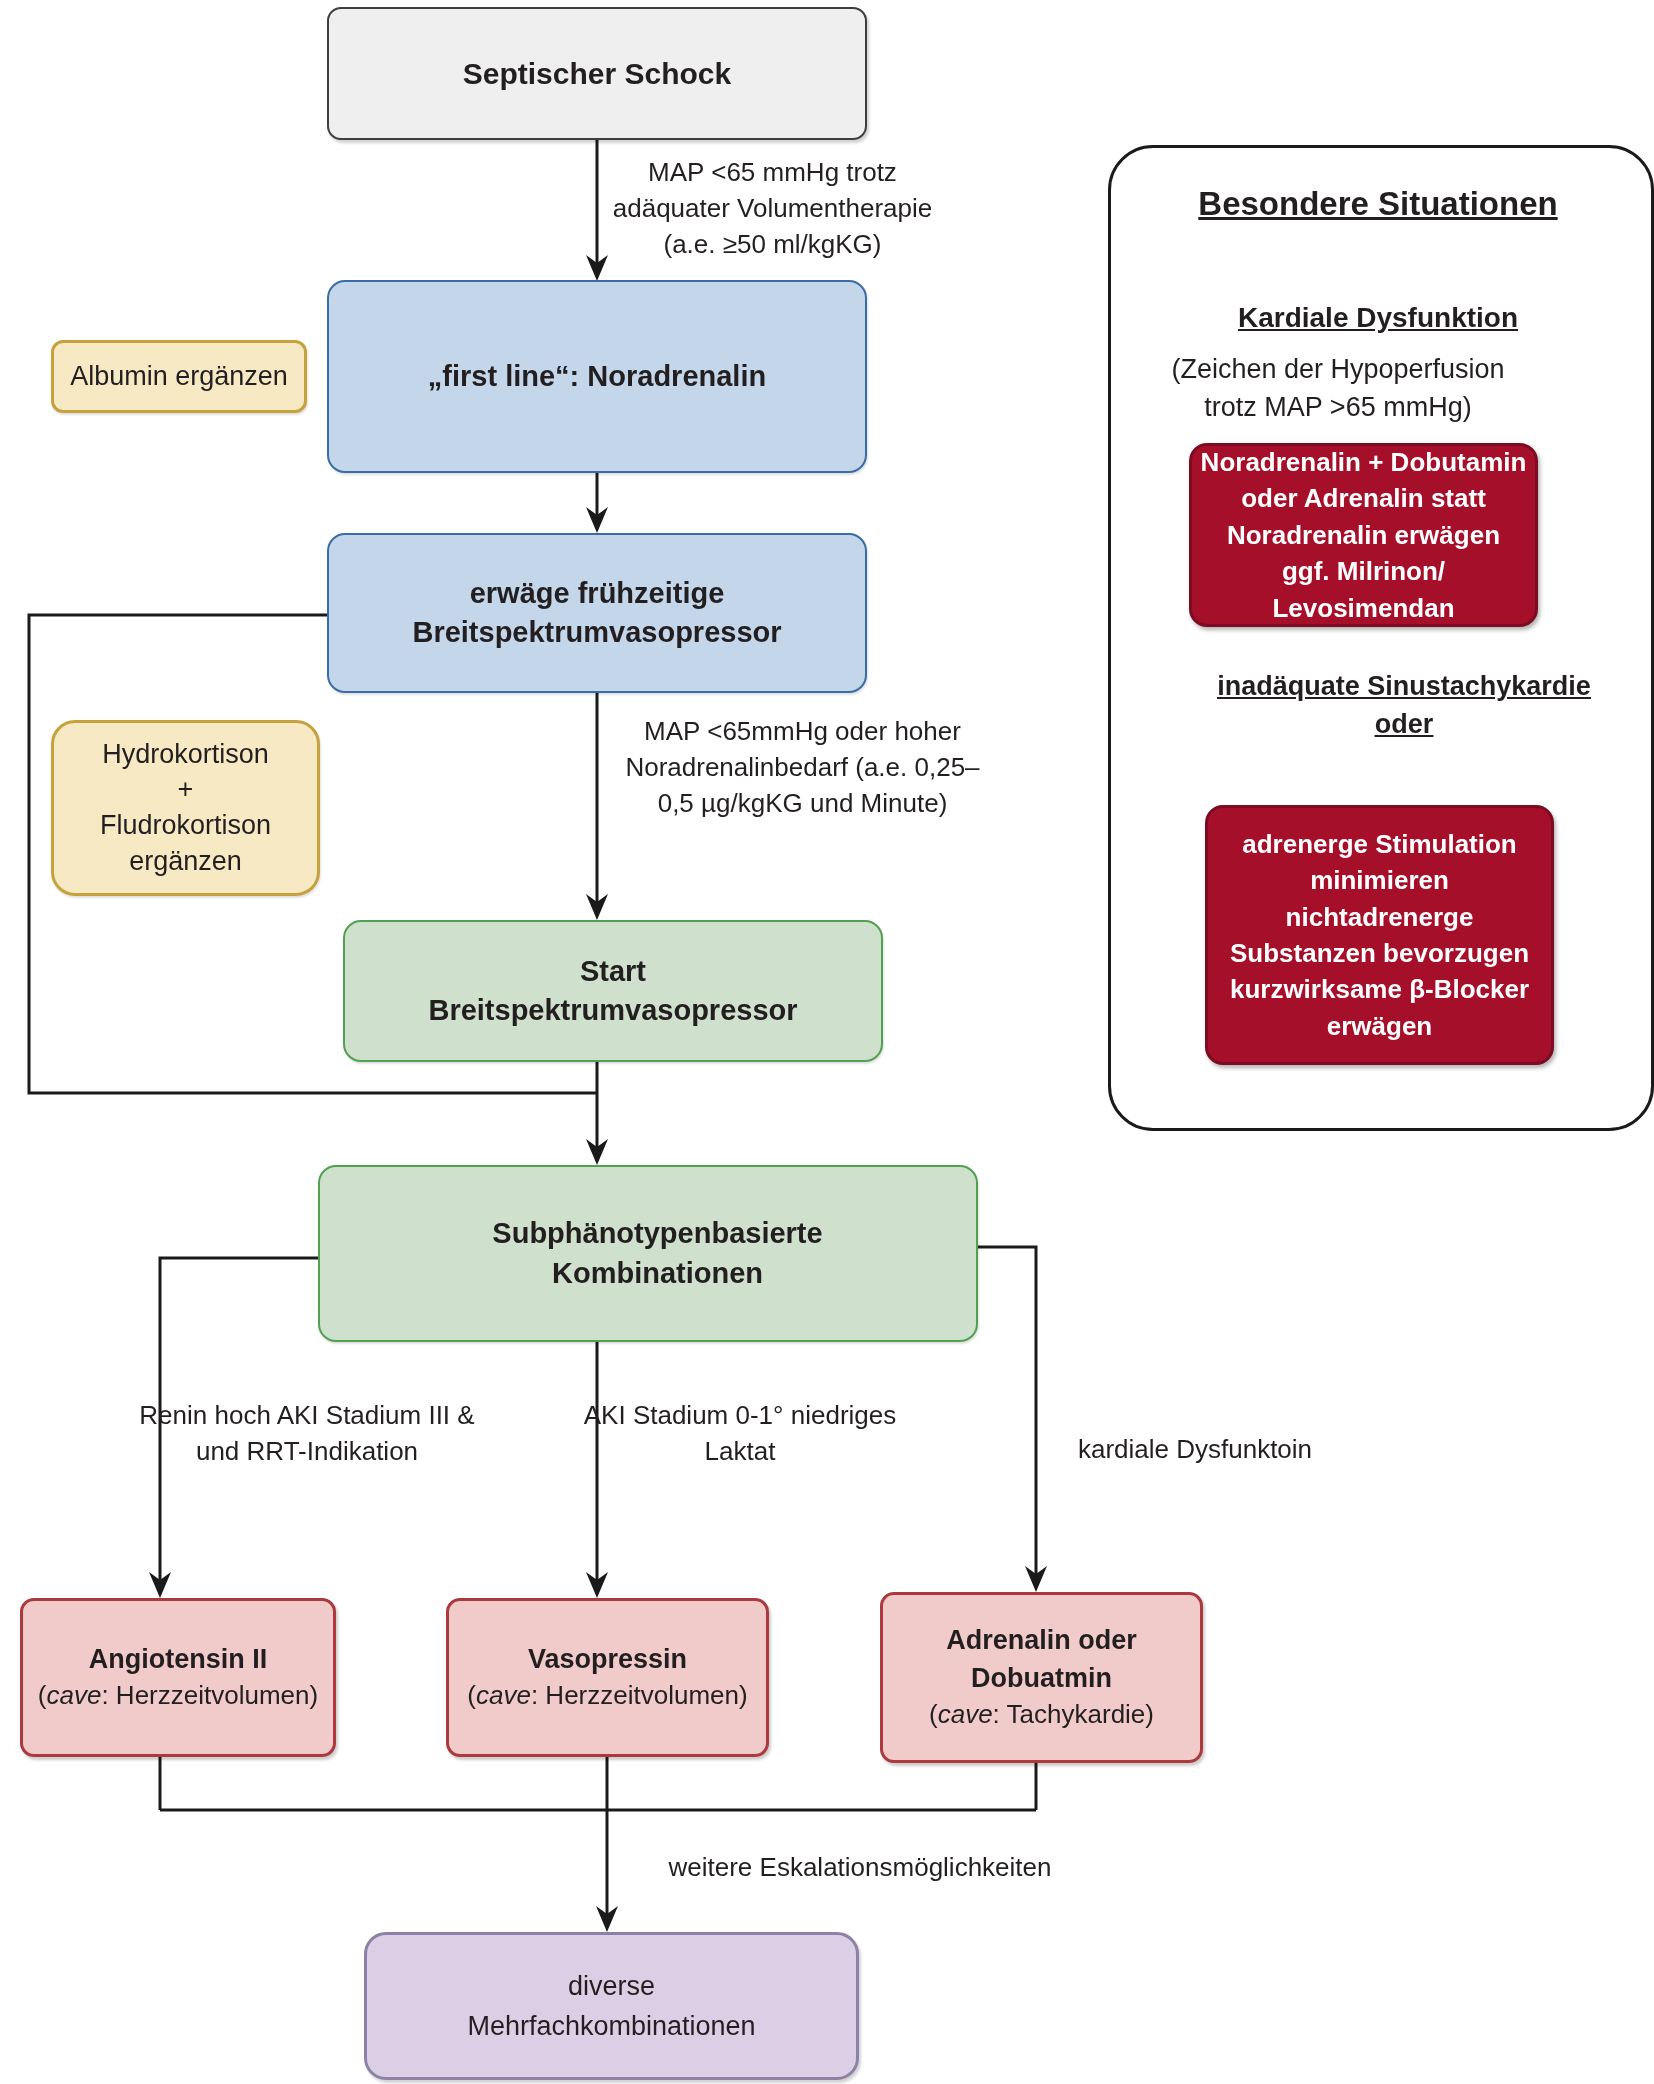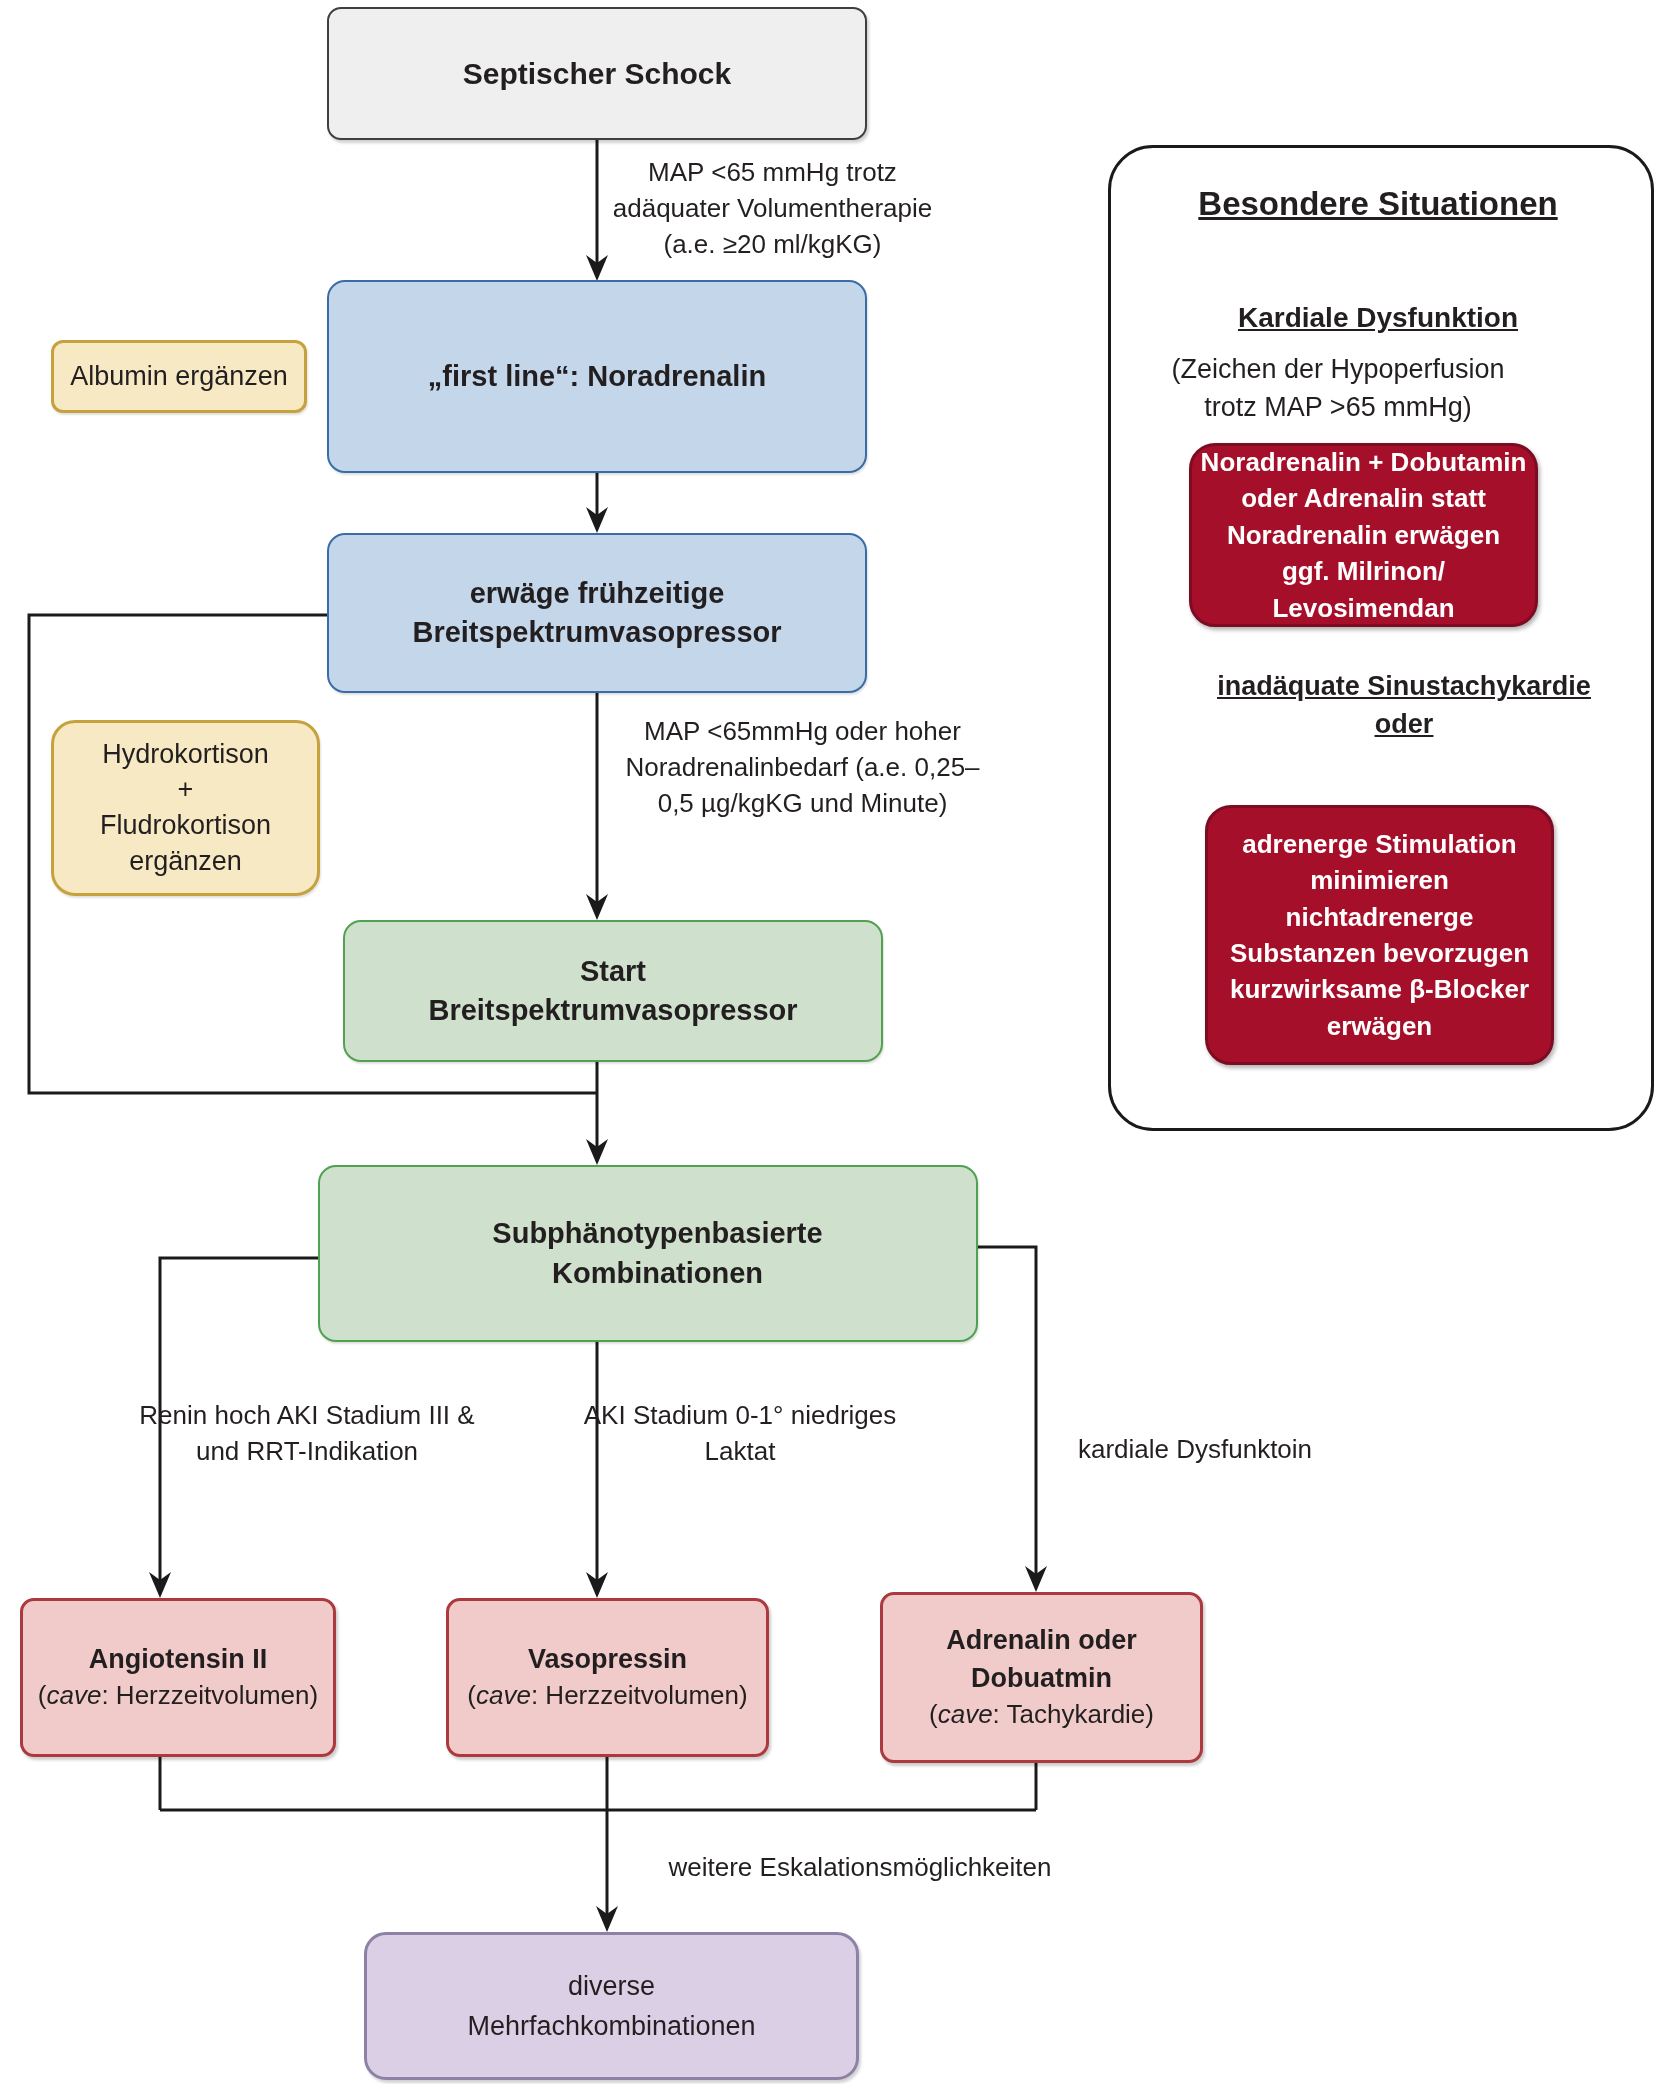--- a/index.html
+++ b/index.html
@@ -12,21 +12,21 @@
             box-shadow:2px 3px 3px rgba(0,0,0,0.18);font-weight:bold;font-size:30px;}
   .box-blue{background:#c4d6ea;border:2.5px solid #3a6da8;border-radius:18px;
             box-shadow:1px 2px 2px rgba(0,0,0,0.12);font-weight:bold;font-size:29px;line-height:1.35;}
   .box-green{background:#cfe0cc;border:2.5px solid #52a153;border-radius:18px;
             box-shadow:1px 2px 2px rgba(0,0,0,0.12);font-weight:bold;font-size:29px;line-height:1.35;}
   .box-yellow{background:#f6e9c3;border:3px solid #c6a23d;border-radius:12px;
             box-shadow:1px 2px 2px rgba(0,0,0,0.12);font-size:27px;line-height:1.32;}
   .box-pink{background:#f0cbc9;border:3.5px solid #ab393d;border-radius:14px;
             box-shadow:2px 3px 3px rgba(0,0,0,0.2);font-size:26px;line-height:1.38;}
   .box-pink .title{font-weight:bold;font-size:27px;}
-  .box-red{background:#a50f2a;border:3px solid #7d0c22;border-radius:26px;
+  .box-red{background:#a50f2a;border:3px solid #7d0c22;border-radius:18px;
             box-shadow:2px 3px 4px rgba(0,0,0,0.3);color:#ffffff;font-weight:bold;
             font-size:26px;line-height:1.4;}
   .box-purple{background:#dbcfe5;border:3px solid #8d81a6;border-radius:22px;
             box-shadow:2px 3px 3px rgba(0,0,0,0.18);font-size:27px;line-height:1.5;}
   .edge-label{position:absolute;text-align:center;font-size:26px;line-height:1.38;}
   .panel{position:absolute;left:1108px;top:145px;width:540px;height:980px;
          border:3px solid #1a1a1a;border-radius:45px;background:#ffffff;}
   .panel-title{position:absolute;left:1108px;top:185px;width:540px;text-align:center;
          font-size:33px;font-weight:bold;text-decoration:underline;}
   .panel-h{position:absolute;text-align:center;font-weight:bold;text-decoration:underline;}
@@ -102,21 +102,21 @@
   <div class="box box-yellow" style="left:51px;top:720px;width:269px;height:176px;border-radius:24px;">
     <span class="line">Hydrokortison</span>
     <span class="line">+</span>
     <span class="line">Fludrokortison</span>
     <span class="line">ergänzen</span>
   </div>
 
   <div class="edge-label" style="left:600px;top:155px;width:345px;">
     <span class="line">MAP &lt;65 mmHg trotz</span>
     <span class="line">adäquater Volumentherapie</span>
-    <span class="line">(a.e. ≥20 ml/kgKG)</span>
+    <span class="line">(a.e. ≥50 ml/kgKG)</span>
   </div>
 
   <div class="edge-label" style="left:615px;top:714px;width:375px;">
     <span class="line">MAP &lt;65mmHg</span>
     <span class="line">oder</span>
     <span class="line">hoher Noradrenalinbedarf</span>
     <span class="line">(a.e. 0,25–0,5 µg/kgKG</span>
     <span class="line">und Minute)</span>
   </div>
 

